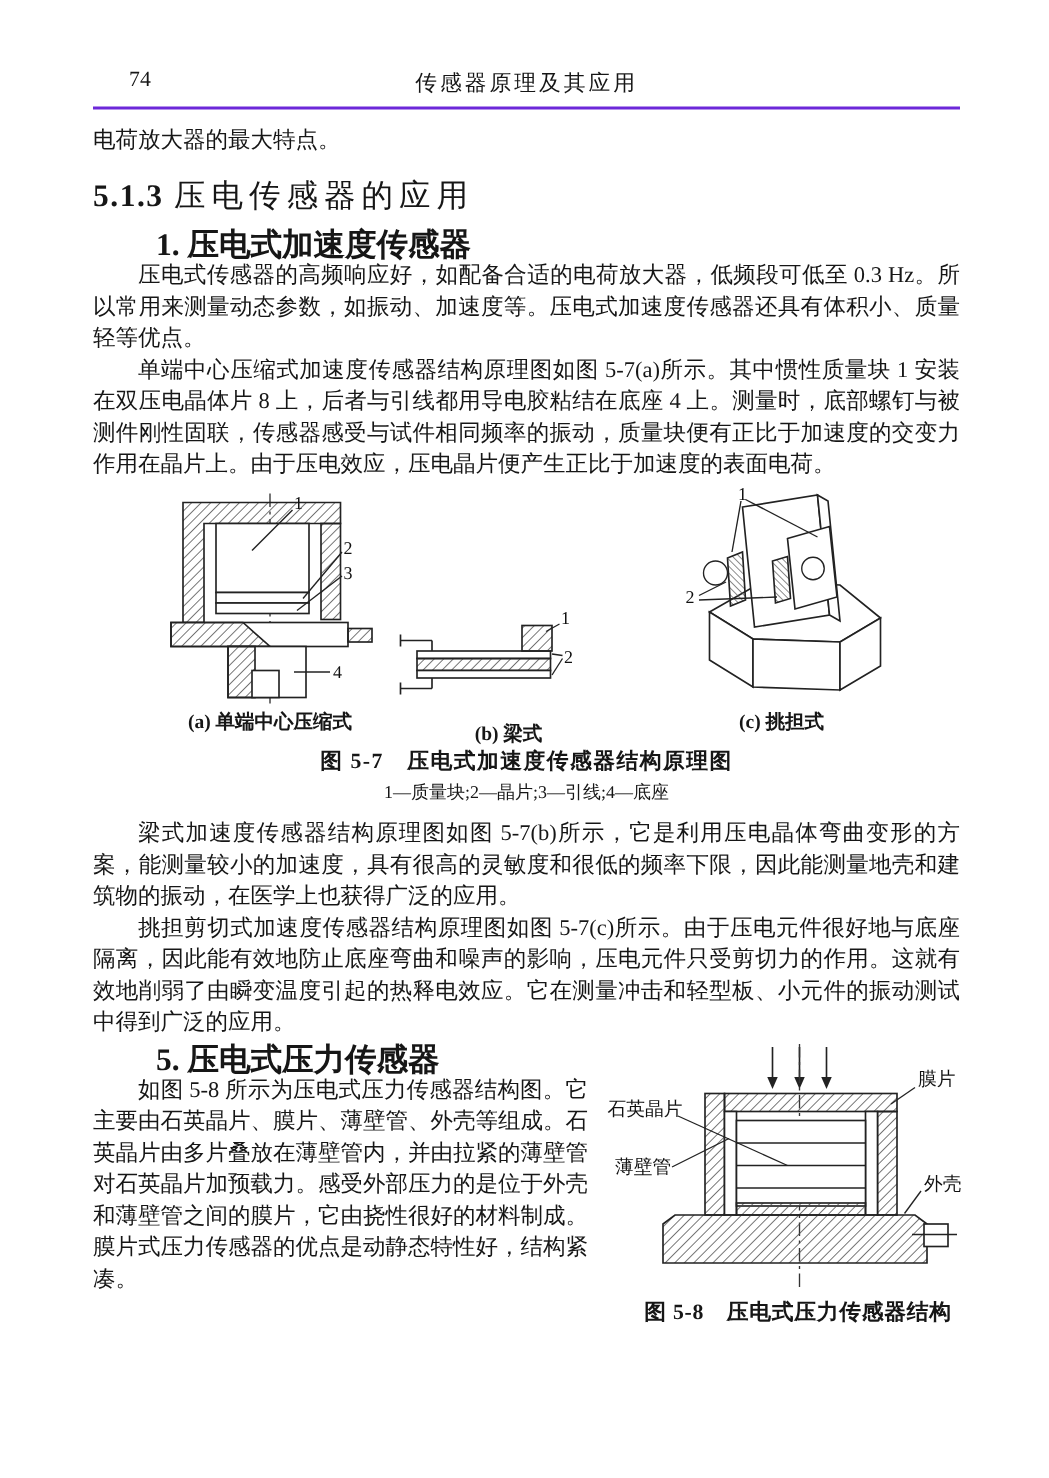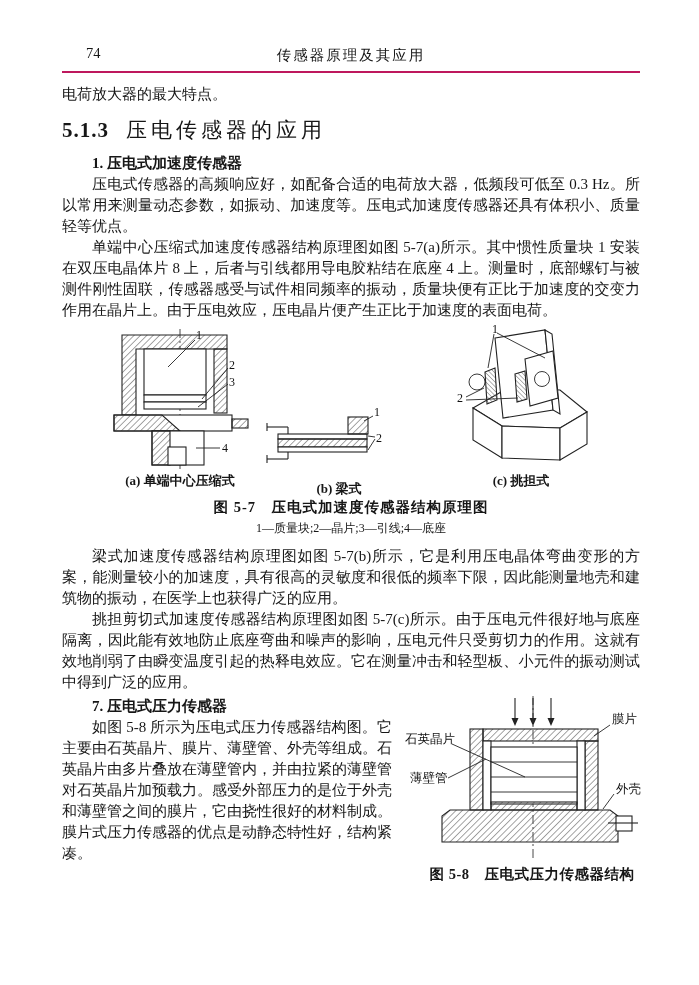--- a/index.html
+++ b/index.html
@@ -7,30 +7,30 @@
     width:699px; height:985px;
     background:#ffffff;
     font-family:"Liberation Serif","DejaVu Serif",serif;
     color:#161616;
     position:relative;
     overflow:hidden;
   }
   .page { padding:44px 59px 0 62px; box-sizing:border-box; }
 
   
-  .header { position:relative; height:21px; padding-bottom:6px; border-bottom:2px solid #be185d; margin-bottom:11px; }
+  .header { position:relative; height:21px; padding-bottom:6px; border-bottom:2px solid #6d28d9; margin-bottom:11px; }
   .pno { position:absolute; left:24px; top:1px; font-size:14.5px; }
   .htitle { position:absolute; left:0; right:0; top:2px; text-align:center; font-size:14.5px; letter-spacing:2px; }
 
   
   p.body { margin:0; font-size:15px; line-height:21px; text-align:justify; text-indent:2em; }
   p.noindent { text-indent:0; }
   h2.section { margin:11px 0 9px 0; font-weight:600; font-size:21px; letter-spacing:1px; }
-  h2.section .st { margin-left:17px; letter-spacing:4px; font-weight:500; }
-  p.subhead { margin:0; font-size:15px; line-height:21px; font-weight:bold; text-indent:2em; }
+  h2.section .st { margin-left:7px; letter-spacing:4px; font-weight:500; }
+  p.subhead { margin:0; font-size:21px; line-height:21px; font-weight:bold; text-indent:2em; }
 
   
   .fig57 { position:relative; height:220px; margin:3px 0 2px 0; }
   .figa { position:absolute; left:48px; top:3px; }
   .figb { position:absolute; left:203px; top:82px; }
   .figc { position:absolute; left:388px; top:0; }
   .figcap { position:absolute; top:148px; font-size:13px; font-weight:bold; text-align:center; white-space:nowrap; }
   .capA { left:40px;  width:156px; }
   .capB { left:209px; width:136px;margin-top:8px; }
   .capC { left:380px; width:158px; }
@@ -194,17 +194,17 @@
         <line class="lnT" x1="46" y1="86" x2="84" y2="67"></line>
         <line class="lnT" x1="212" y1="102" x2="201" y2="117"></line>
         <text x="210" y="31" font-size="12.5">膜片</text>
         <text x="3" y="51" font-size="12.5">石英晶片</text>
         <text x="8" y="90" font-size="12.5">薄壁管</text>
         <text x="214" y="101" font-size="12.5">外壳</text>
       </svg>
       <div class="maincap58">图 5-8　压电式压力传感器结构</div>
     </div>
 
-    <p class="subhead">7. 压电式压力传感器</p>
+    <p class="subhead">5. 压电式压力传感器</p>
     <p class="body">如图 5-8 所示为压电式压力传感器结构图。它主要由石英晶片、膜片、薄壁管、外壳等组成。石英晶片由多片叠放在薄壁管内，并由拉紧的薄壁管对石英晶片加预载力。感受外部压力的是位于外壳和薄壁管之间的膜片，它由挠性很好的材料制成。膜片式压力传感器的优点是动静态特性好，结构紧凑。</p>
   </div>
 
 </div>
 
 </body></html>

